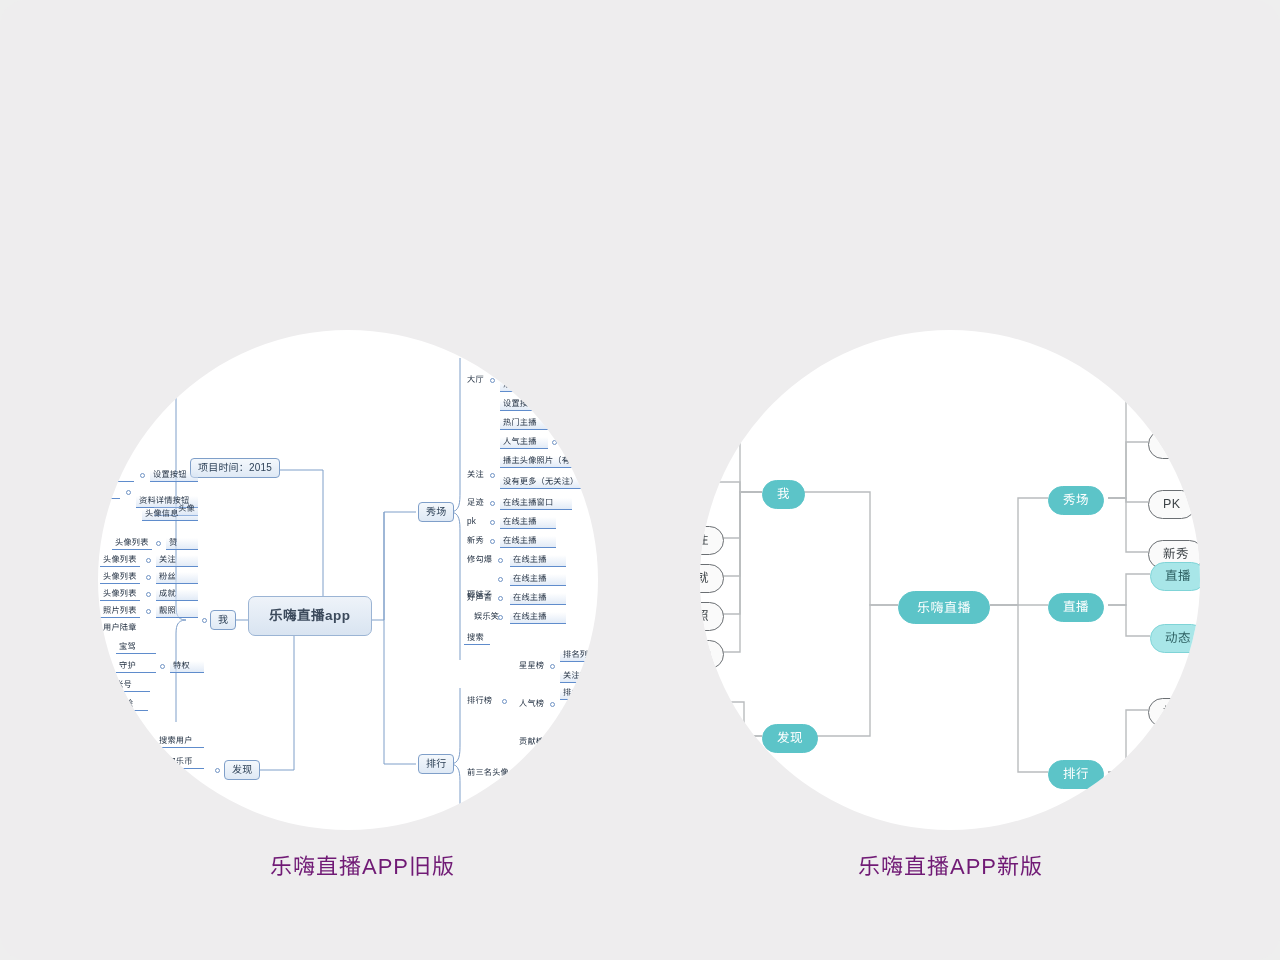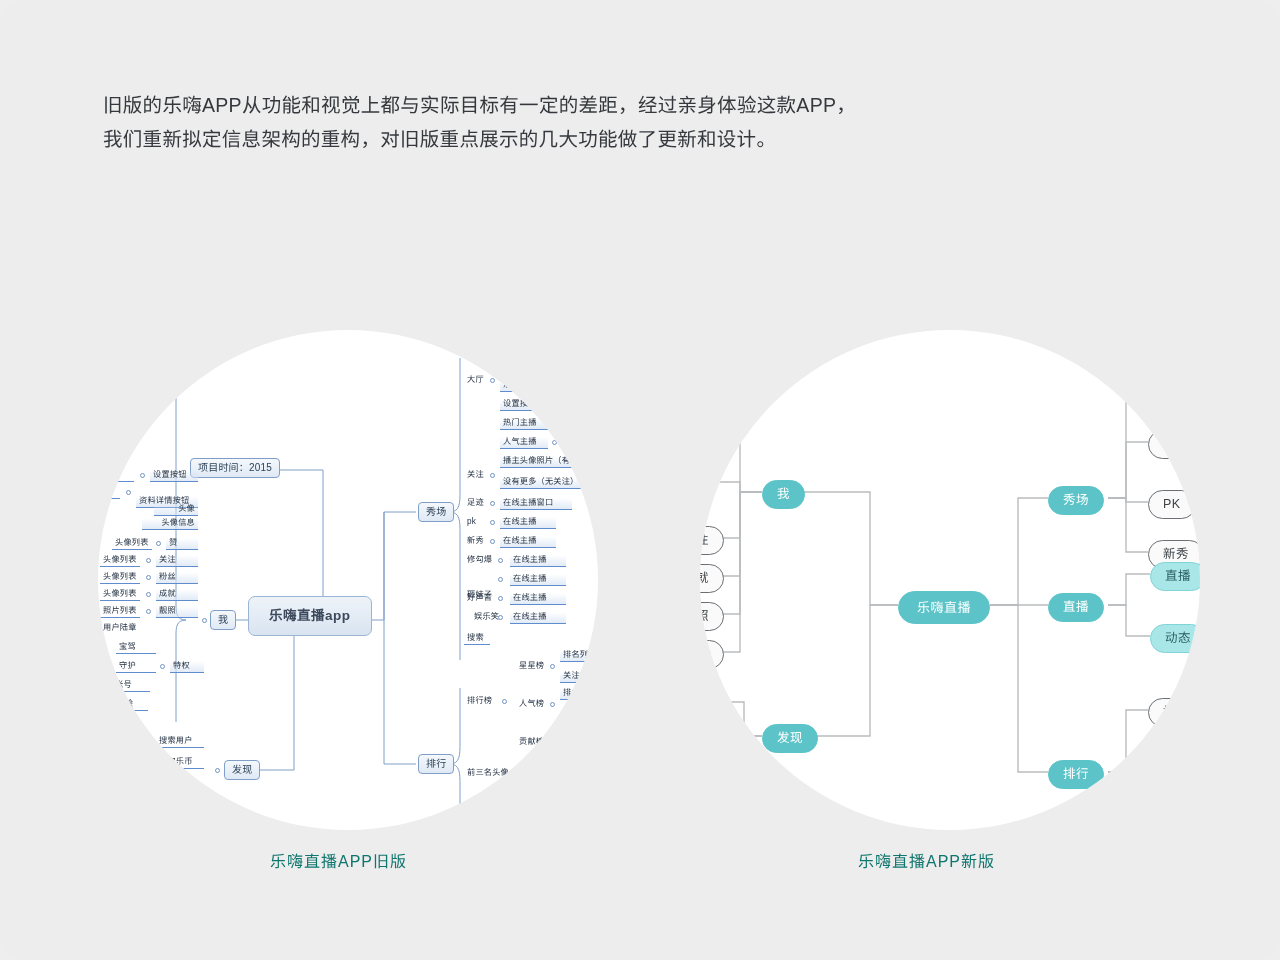--- a/index.html
+++ b/index.html
@@ -47,21 +47,21 @@
     position:absolute;left:0;top:0;
     border-radius:50%;
     background:#ffffff;
     overflow:hidden;
   }
   .map-left .circle{width:500px;height:500px;top:30px;}
   .map-right .circle{width:500px;height:500px;top:30px;left:20px;}
 
   .caption{
     position:absolute;top:548px;
-    font-size:16px;color:#0f766e;letter-spacing:1px;white-space:nowrap;
+    font-size:22px;color:#701a75;letter-spacing:1px;white-space:nowrap;
   }
   .map-left .caption{left:172px;}
   .map-right .caption{left:178px;}
 
   
   .svgwrap{position:absolute;left:0;top:0;}
 
   .n-old{
     position:absolute;
     box-sizing:border-box;
@@ -114,24 +114,20 @@
   .n-new.root{background:#5cc4c8;color:#ffffff;border:1px solid #5cc4c8;padding:9px 18px;font-size:13px;}
   .n-new.gray{background:#fafafa;color:#3d4347;border:1.6px solid #6b6f73;}
   .n-new.light{background:#a8e6e8;color:#2d5f61;border:1.6px solid #7fd4d7;}
 </style>
 </head>
 <body>
 
 <div class="page">
 
   <div class="header">
-    <div class="subtitle">
-      <div>旧版的乐嗨APP从功能和视觉上都与实际目标有一定的差距，经过亲身体验这款APP，</div>
-      <div>我们重新拟定信息架构的重构，对旧版重点展示的几大功能做了更新和设计。</div>
-    </div>
   </div>
 
   <div class="maps">
 
     <div class="map-wrap map-left">
       <div class="circle">
 
         <svg class="svgwrap" width="500" height="500" viewBox="0 0 500 500">
           <g fill="none" stroke="#7f9fc9" stroke-width="1">
 
@@ -169,21 +165,21 @@
 
         <div class="n-old leaf" style="left:2px;top:140px;width:34px;">上角</div>
         <div class="dot" style="left:42px;top:143px;"></div>
         <div class="n-old leaf tinted" style="left:52px;top:140px;width:48px;">设置按钮</div>
 
         <div class="n-old leaf" style="left:-8px;top:157px;width:30px;">角</div>
         <div class="dot" style="left:28px;top:160px;"></div>
         <div class="n-old leaf tinted" style="left:38px;top:166px;width:62px;">资料详情按钮</div>
 
         <div class="n-old leaf tinted" style="left:56px;top:174px;width:44px;text-align:right;">头像</div>
-        <div class="n-old leaf tinted" style="left:44px;top:188px;width:56px;text-align:right;">头像信息</div>
+        <div class="n-old leaf tinted" style="left:44px;top:179px;width:56px;">头像信息</div>
 
         <div class="n-old leaf" style="left:14px;top:208px;width:40px;">头像列表</div>
         <div class="dot" style="left:58px;top:211px;"></div>
         <div class="n-old leaf tinted" style="left:68px;top:208px;width:32px;">赞</div>
 
         <div class="n-old leaf" style="left:2px;top:225px;width:40px;">头像列表</div>
         <div class="dot" style="left:48px;top:228px;"></div>
         <div class="n-old leaf tinted" style="left:58px;top:225px;width:42px;">关注</div>
 
         <div class="n-old leaf" style="left:2px;top:242px;width:40px;">头像列表</div>

